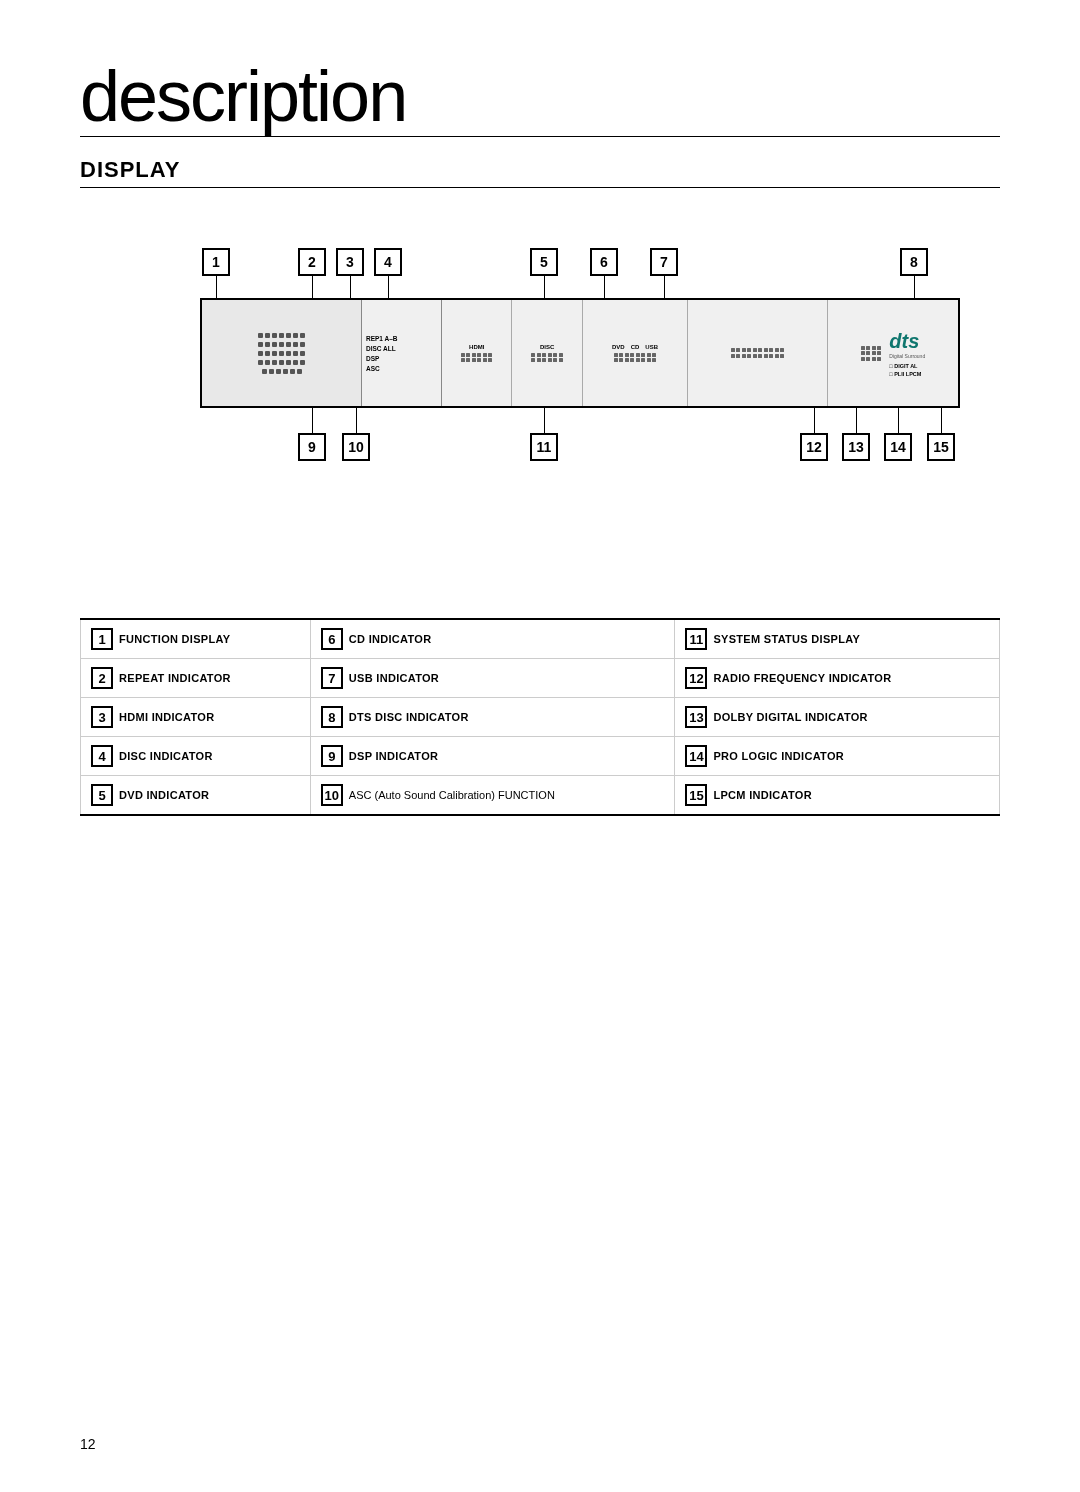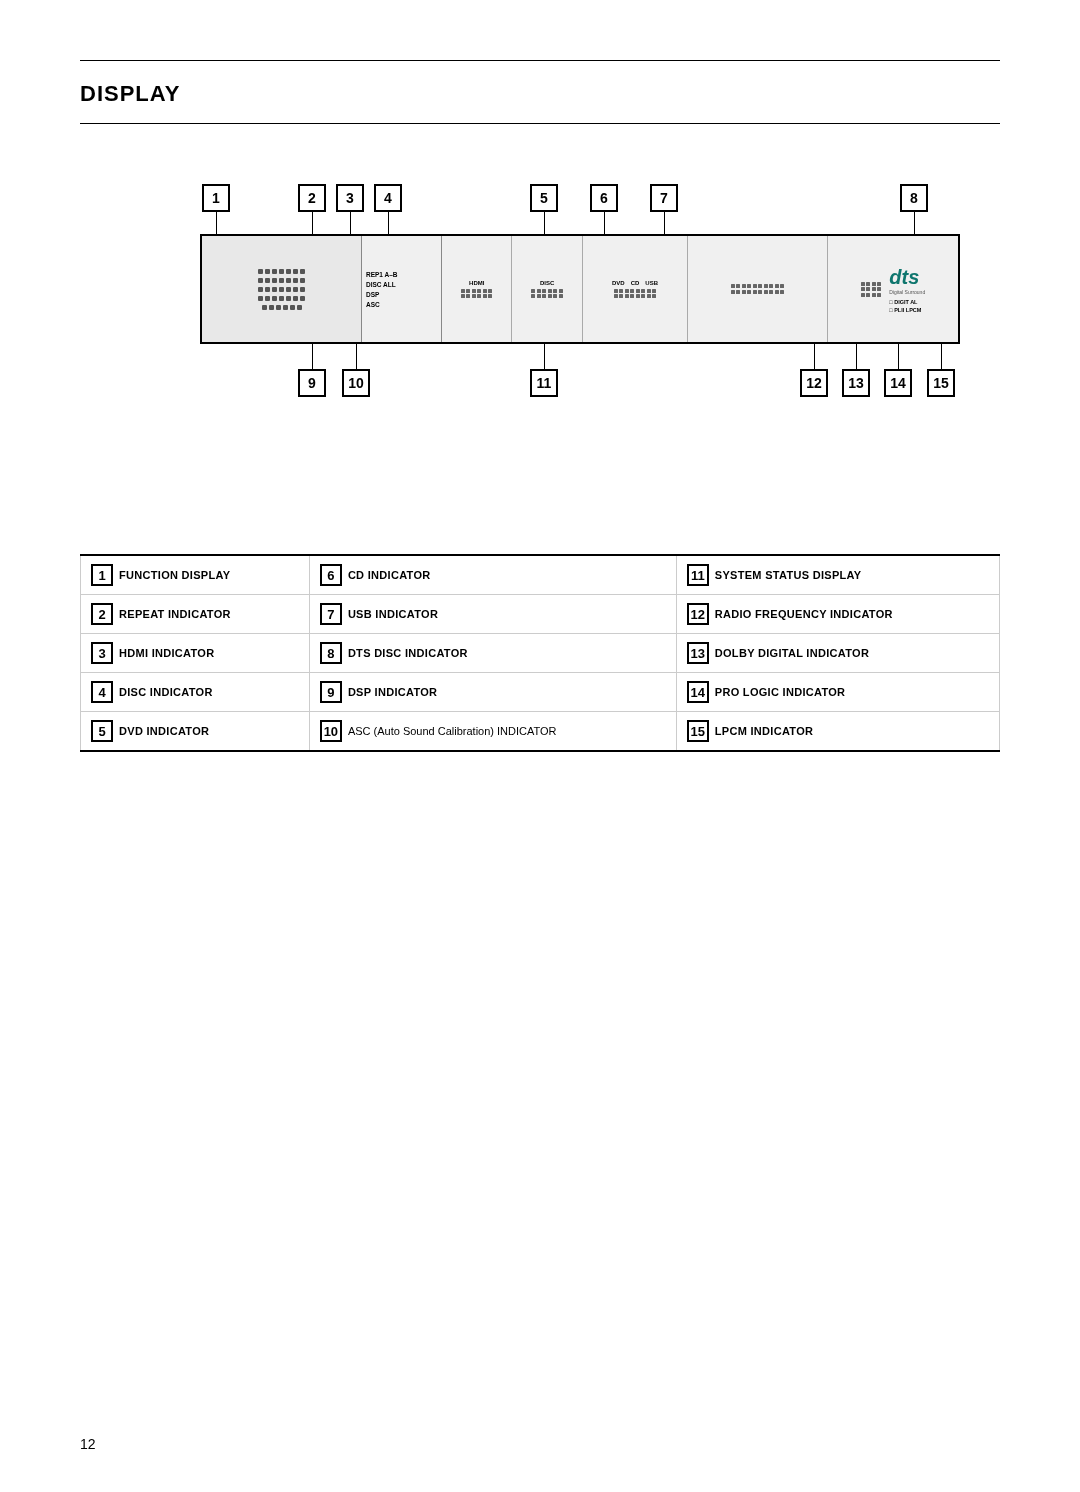--- a/index.html
+++ b/index.html
@@ -30,21 +30,21 @@
       border: none;
       border-top: 1.5px solid #000;
       margin-bottom: 20px;
     }
 
     
     .section-heading {
       font-size: 22px;
       font-weight: 700;
       letter-spacing: 1px;
-      margin-bottom: 16px;
+      margin-bottom: 4px;
     }
 
     .heading-underline {
       border: none;
       border-top: 1px solid #000;
       margin-bottom: 30px;
     }
 
     
     .diagram-area {
@@ -258,20 +258,21 @@
     .connector {
       position: absolute;
       border-left: 1px solid #000;
     }
   </style>
 </head>
 <body>
 
 <div class="page-container">
 
+  <h1 class="page-title">description</h1>
   <hr class="title-underline">
 
   <h2 class="section-heading">DISPLAY</h2>
   <hr class="heading-underline">
 
   <div class="diagram-area">
 
     <div class="num-label num-above" style="left:122px; top:30px;">
       <span>1</span>
     </div>
@@ -607,21 +608,21 @@
     <tr>
       <td>
         <div class="cell-content">
           <span class="num-badge">5</span>
           <span class="cell-text">DVD INDICATOR</span>
         </div>
       </td>
       <td>
         <div class="cell-content">
           <span class="num-badge">10</span>
-          <span class="cell-text-normal">ASC (Auto Sound Calibration) INDICATOR</span>
+          <span class="cell-text-normal">ASC (Auto Sound Calibration) FUNCTION</span>
         </div>
       </td>
       <td>
         <div class="cell-content">
           <span class="num-badge">15</span>
           <span class="cell-text">LPCM INDICATOR</span>
         </div>
       </td>
     </tr>
   </tbody>

